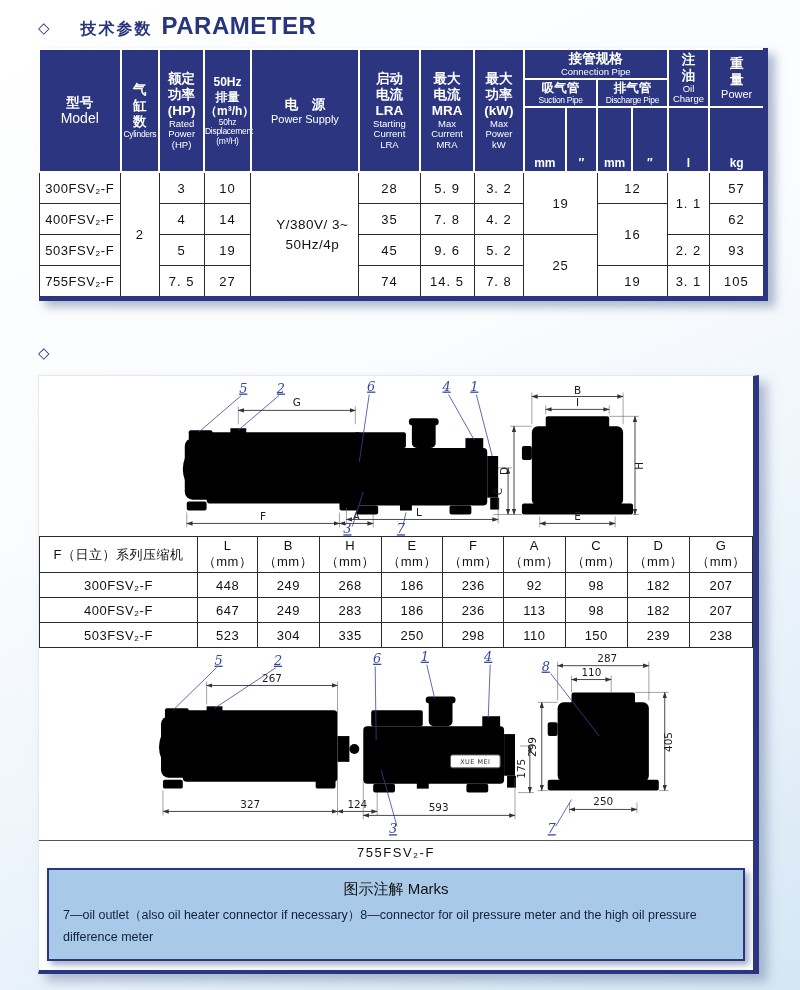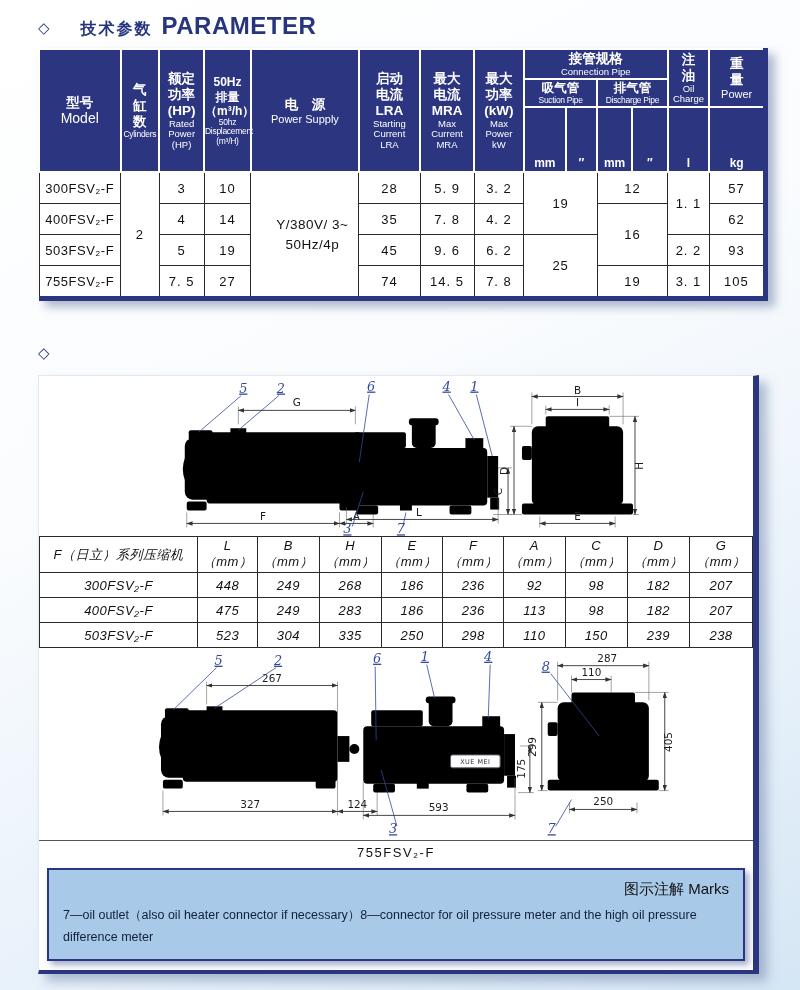--- a/index.html
+++ b/index.html
@@ -25,35 +25,35 @@
   .spec th .en-sm{font-size:8.5px;letter-spacing:-0.3px;}
   .spec th .u{font-size:12px;margin-top:47px;}
   .spec td{border:1px solid #2a2a2a;background:#fff;text-align:center;font-size:13px;height:28px;letter-spacing:1px;color:#111;}
   .spec td.model{letter-spacing:0.5px;}
   .spec td.ps{white-space:pre-line;text-align:center;padding-left:16px;letter-spacing:0.5px;font-size:13.5px;line-height:1.5;}
   
   .frame{margin-top:12px;width:714px;background:#fff;
     border:1px solid #e2e9f1;border-right:6px solid #2b3580;border-bottom:4px solid #2b3580;
     box-shadow:8px 7px 10px rgba(110,130,165,.5);}
   
-  table.dim{border-collapse:collapse;width:100%;background:#3b82f6;font-style:italic;}
+  table.dim{border-collapse:collapse;width:100%;background:#3b82f6;}
   .dim th,.dim td{border:1.2px solid #2a2a2a;font-size:13px;font-weight:normal;text-align:center;height:22px;letter-spacing:0.5px;color:#111;background:#fff;}
   
   .dwg{display:block;margin:0 auto;}
   .dwg .s{stroke:#5a5f6a;fill:#fff;stroke-width:1;}
   .dwg text{font-family:"DejaVu Sans",sans-serif;font-size:10.5px;fill:#1c1c1c;text-anchor:middle;}
   .dwg .dim{stroke:#333;stroke-width:0.9;fill:none;}
   .dwg .ext{stroke:#666;stroke-width:0.6;fill:none;}
   .dwg .co{fill:#33479b;font-family:"DejaVu Serif",serif;font-style:italic;font-size:13px;text-decoration:underline;}
   .dwg .ld{stroke:#33479b;stroke-width:0.8;fill:none;}
   .dwg .brand{font-size:6.5px;fill:#333;letter-spacing:0.5px;}
   .cap{border-top:1px solid #555;text-align:center;font-size:13px;letter-spacing:1.5px;padding:4px 0 2px;color:#111;}
   
   .legend{margin:6px 8px 9px;background:#a9c9e9;border:2px solid #2b3580;box-shadow:4px 4px 6px rgba(60,80,140,.45);padding:8px 14px 10px;}
-  .legend .t{text-align:right;font-size:15px;margin:2px 0 6px;color:#111;}
+  .legend .t{text-align:center;font-size:15px;margin:2px 0 6px;color:#111;}
   .legend .ln{font-size:12.5px;line-height:1.75;color:#10203a;}
   .hidden-defs{position:absolute;width:0;height:0;overflow:hidden;}
 </style>
 </head>
 <body>
 
 <svg class="hidden-defs" aria-hidden="true">
   <defs>
     <g id="fv">
       <rect class="s" x="6" y="74" width="20" height="9" rx="2"></rect>
@@ -279,21 +279,21 @@
       <td>4. 2</td>
       <td rowspan="2" colspan="2">16</td>
       <td>62</td>
     </tr>
     <tr>
       <td class="model">503FSV₂-F</td>
       <td>5</td>
       <td>19</td>
       <td>45</td>
       <td>9. 6</td>
-      <td>6. 2</td>
+      <td>5. 2</td>
       <td rowspan="2" colspan="2">25</td>
       <td>2. 2</td>
       <td>93</td>
     </tr>
     <tr>
       <td class="model">755FSV₂-F</td>
       <td>7. 5</td>
       <td>27</td>
       <td>74</td>
       <td>14. 5</td>
@@ -395,21 +395,21 @@
         <td>268</td>
         <td>186</td>
         <td>236</td>
         <td>92</td>
         <td>98</td>
         <td>182</td>
         <td>207</td>
       </tr>
       <tr>
         <td>400FSV₂-F</td>
-        <td>475</td>
+        <td>647</td>
         <td>249</td>
         <td>283</td>
         <td>186</td>
         <td>236</td>
         <td>113</td>
         <td>98</td>
         <td>182</td>
         <td>207</td>
       </tr>
       <tr>

